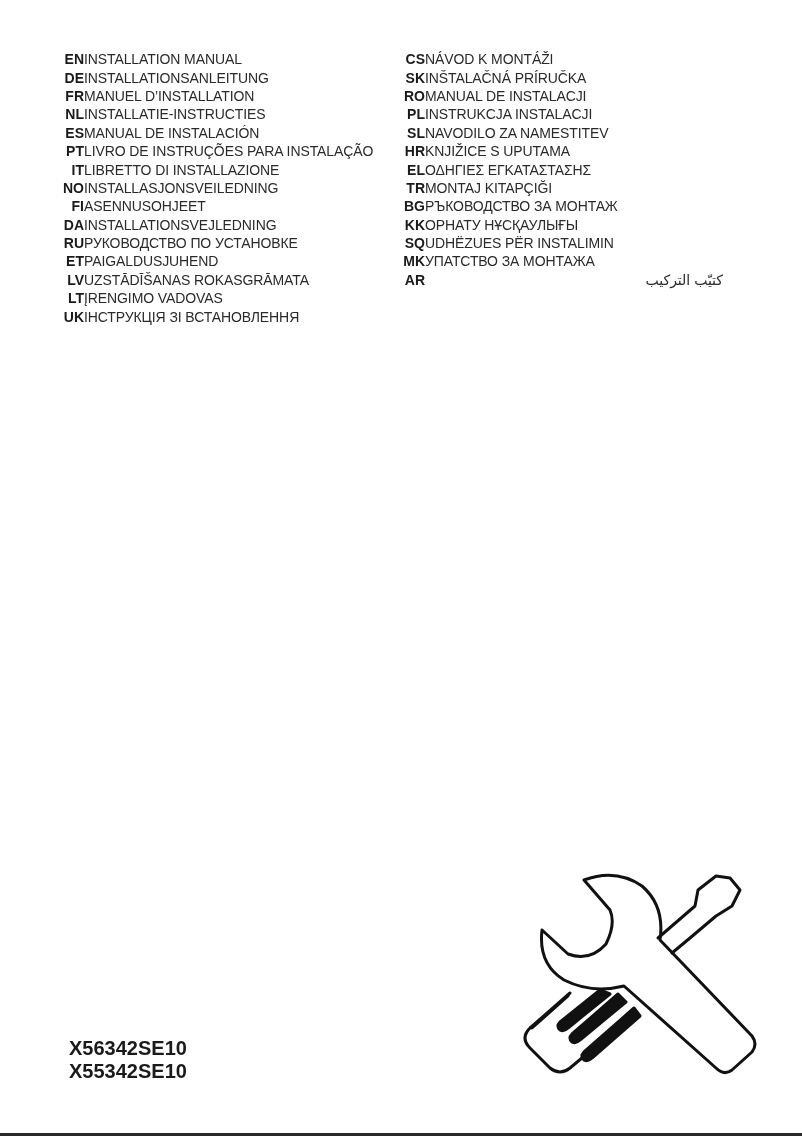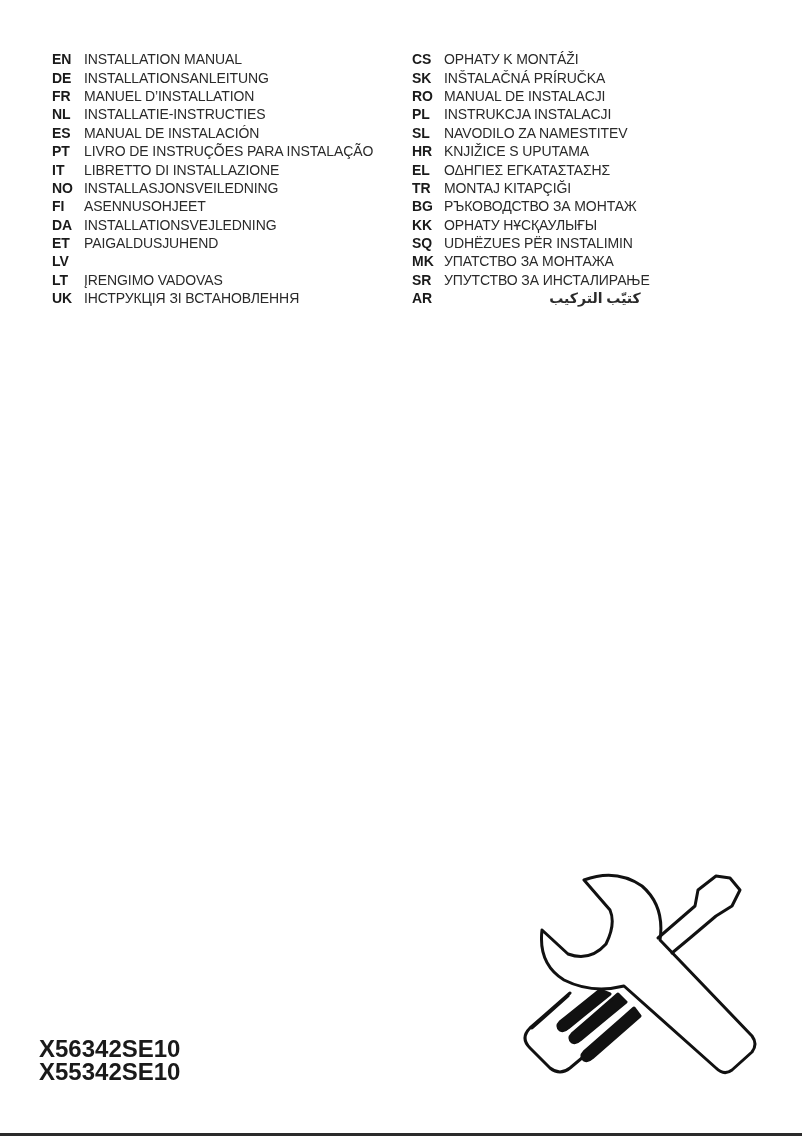--- a/index.html
+++ b/index.html
@@ -2,26 +2,26 @@
 <html><head>
 <meta charset="utf-8">
 <style>
   html, body { margin: 0; padding: 0; }
   body {
     width: 802px; height: 1136px; background: #ffffff; position: relative;
     overflow: hidden; font-family: "Liberation Sans", "DejaVu Sans", sans-serif; color: #1e1e1e;
   }
   .col { position: absolute; top: 50px; }
   .col-left { left: 52px; }
-  .col-right { left: 412px; width: 330px; }
+  .col-right { left: 393px; width: 330px; }
   .row { height: 18.4px; display: flex; align-items: center; font-size: 14px; line-height: 18px; white-space: nowrap; }
-  .code { font-weight: bold; width: 32px; flex: none; color: #1a1a1a; }
+  .code { font-weight: bold; width: 32px; flex: none; color: #1a1a1a; text-align: right; }
   .label { color: #2a2a2a; letter-spacing: -0.1px; }
-  .rtl { direction: rtl; flex: 1; text-align: center; font-weight: bold; font-size: 14px; padding-left: 4px; }
-  .models { position: absolute; left: 39px; top: 1037px; font-weight: bold; font-size: 24px; line-height: 23px; color: #1a1a1a; }
+  .rtl { direction: rtl; flex: 1; text-align: right; font-weight: normal; font-size: 14px; padding-left: 4px; }
+  .models { position: absolute; left: 69px; top: 1037px; font-weight: bold; font-size: 20px; line-height: 23px; color: #1a1a1a; }
   .tools { position: absolute; left: 520px; top: 868px; width: 245px; height: 215px; }
   .bottom-rule { position: absolute; left: 0; right: 0; top: 1133px; height: 3px; background: #2a2a2a; }
 </style>
 </head>
 <body>
 
 <div class="col col-left">
   <div class="row">
       <span class="code">EN</span>
       <span class="label">INSTALLATION MANUAL</span>
@@ -56,40 +56,45 @@
     </div>
   <div class="row">
       <span class="code">FI</span>
       <span class="label">ASENNUSOHJEET</span>
     </div>
   <div class="row">
       <span class="code">DA</span>
       <span class="label">INSTALLATIONSVEJLEDNING</span>
     </div>
   <div class="row">
+      <span class="code">RU</span>
+      <span class="label">РУКОВОДСТВО ПО УСТАНОВКЕ</span>
+    </div>
+  <div class="row">
       <span class="code">ET</span>
       <span class="label">PAIGALDUSJUHEND</span>
     </div>
   <div class="row">
       <span class="code">LV</span>
+      <span class="label">UZSTĀDĪŠANAS ROKASGRĀMATA</span>
     </div>
   <div class="row">
       <span class="code">LT</span>
       <span class="label">ĮRENGIMO VADOVAS</span>
     </div>
   <div class="row">
       <span class="code">UK</span>
       <span class="label">ІНСТРУКЦІЯ ЗІ ВСТАНОВЛЕННЯ</span>
     </div>
 </div>
 
 <div class="col col-right">
   <div class="row">
       <span class="code">CS</span>
-      <span class="label">ОРНАТУ K MONTÁŽI</span>
+      <span class="label">NÁVOD K MONTÁŽI</span>
     </div>
   <div class="row">
       <span class="code">SK</span>
       <span class="label">INŠTALAČNÁ PRÍRUČKA</span>
     </div>
   <div class="row">
       <span class="code">RO</span>
       <span class="label">MANUAL DE INSTALACJI</span>
     </div>
   <div class="row">
@@ -122,24 +127,20 @@
     </div>
   <div class="row">
       <span class="code">SQ</span>
       <span class="label">UDHËZUES PËR INSTALIMIN</span>
     </div>
   <div class="row">
       <span class="code">MK</span>
       <span class="label">УПАТСТВО ЗА МОНТАЖА</span>
     </div>
   <div class="row">
-      <span class="code">SR</span>
-      <span class="label">УПУТСТВО ЗА ИНСТАЛИРАЊЕ</span>
-    </div>
-  <div class="row">
       <span class="code">AR</span>
       <span class="label rtl">كتيّب التركيب</span>
     </div>
 </div>
 
 <div class="tools">
   <svg width="245" height="215" viewBox="0 0 245 215" fill="none" stroke="#111" stroke-width="3" stroke-linejoin="round" stroke-linecap="round">
 
     <path d="M138 70 L175 38 L178 22 L196 8 L210 10 L220 22 L212 38 L196 48 L170 70 L152 85"></path>
 

